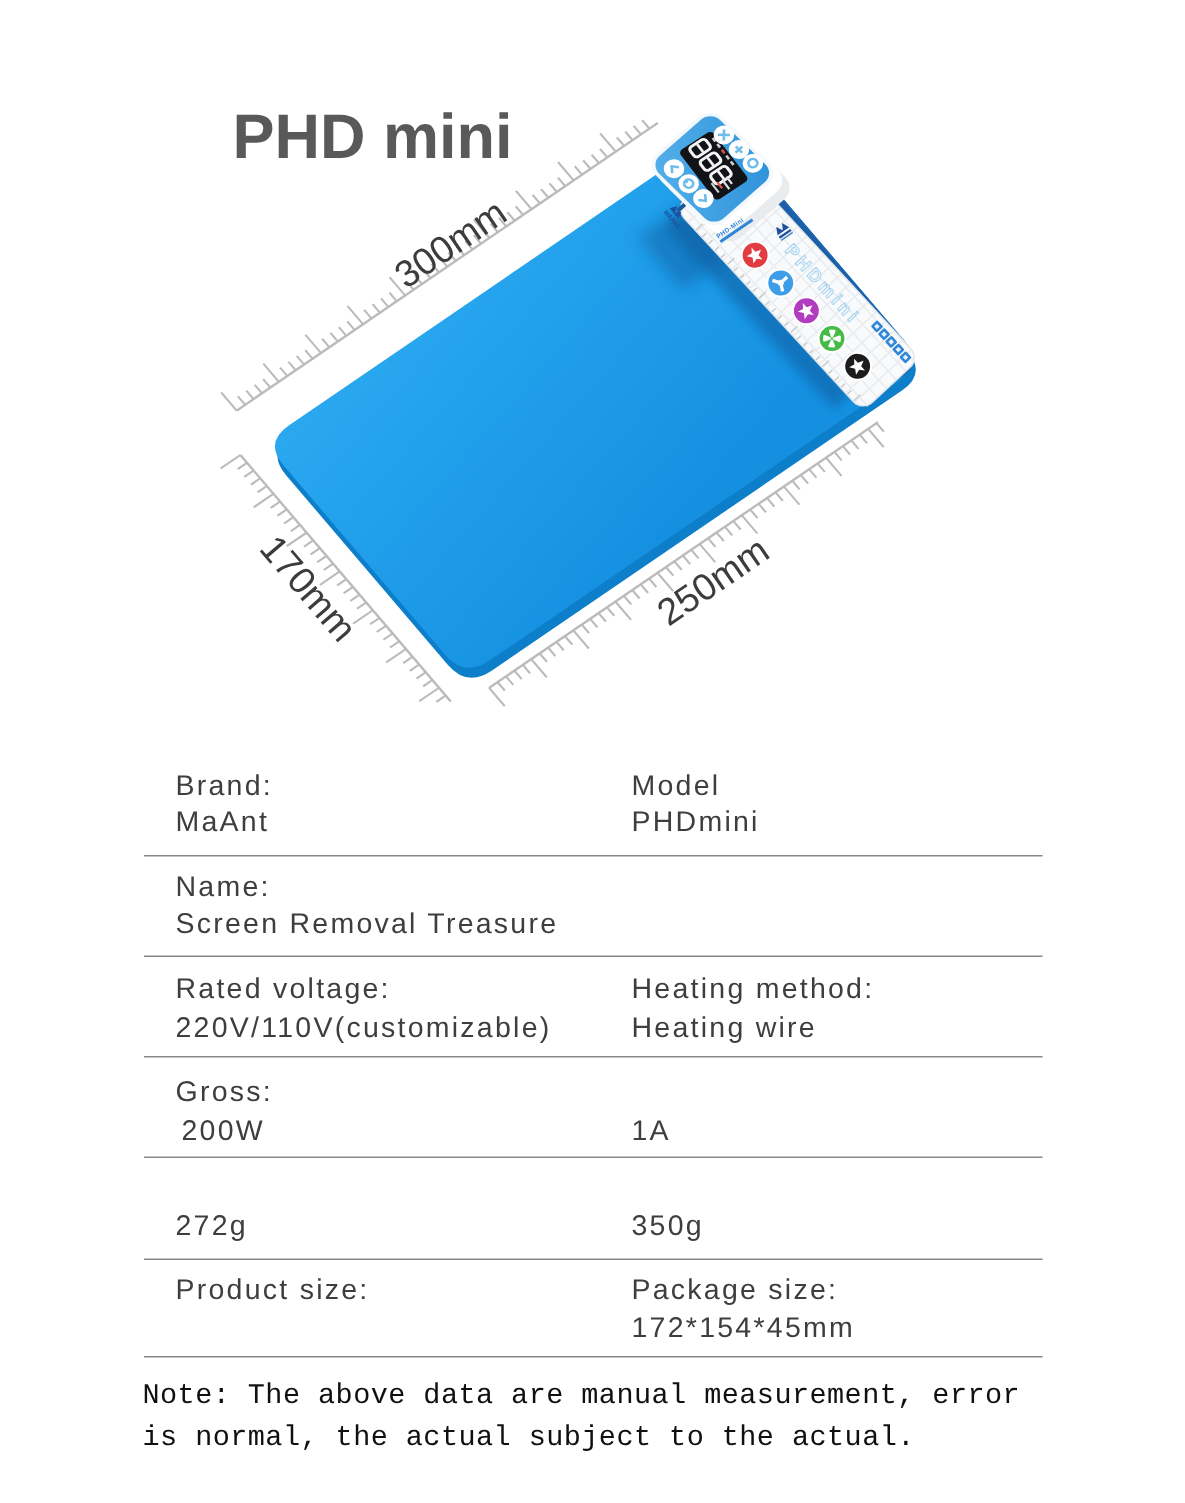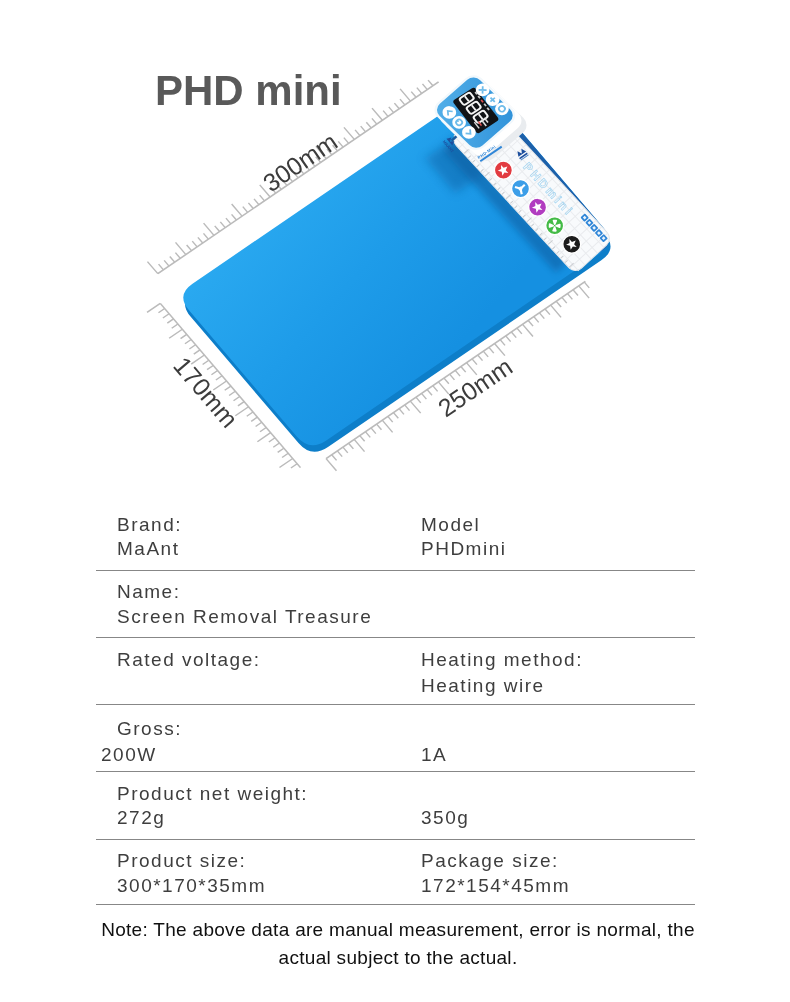--- a/index.html
+++ b/index.html
@@ -1,23 +1,23 @@
 <!DOCTYPE html>
 <html><head>
 <meta charset="utf-8">
 <style>
   html,body{margin:0;padding:0;background:#fff;}
   .page{position:relative;width:790px;height:1002px;background:#fff;
-        font-family:"Liberation Sans",sans-serif;overflow:hidden;text-align:center;}
+        font-family:"Liberation Sans",sans-serif;overflow:hidden;}
   .title{position:absolute;left:155px;top:67px;font-size:42px;font-weight:bold;
          color:#595959;letter-spacing:0px;}
   .lbl{position:absolute;font-size:19px;color:#3e3e3e;letter-spacing:1.5px;white-space:nowrap;margin-left:21px;}
   .hr{position:absolute;left:96px;width:599px;height:0;border-top:1px solid #878787;}
   .note{position:absolute;left:95px;top:916px;width:606px;font-size:19px;color:#101010;
-        line-height:28px;letter-spacing:0.3px;}
+        line-height:28px;letter-spacing:0.3px;font-family:Liberation Mono, monospace;}
 </style>
 </head>
 <body>
 <div class="page">
 
 <div class="title">PHD mini</div>
 
 <svg width="790" height="505" viewBox="0 0 790 505" style="position:absolute;left:0;top:0">
 <defs>
   <linearGradient id="matg" x1="0" y1="0" x2="0.45" y2="1">
@@ -200,35 +200,34 @@
 <div class="lbl" style="left:96px;top:538px">MaAnt</div>
 <div class="lbl" style="left:400px;top:514px">Model</div>
 <div class="lbl" style="left:400px;top:538px">PHDmini</div>
 <div class="hr" style="top:570px"></div>
 
 <div class="lbl" style="left:96px;top:581px">Name:</div>
 <div class="lbl" style="left:96px;top:606px">Screen Removal Treasure</div>
 <div class="hr" style="top:637px"></div>
 
 <div class="lbl" style="left:96px;top:649px">Rated voltage:</div>
+<div class="lbl" style="left:96px;top:675px">220V/110V(customizable)</div>
 <div class="lbl" style="left:400px;top:649px">Heating method:</div>
 <div class="lbl" style="left:400px;top:675px">Heating wire</div>
 <div class="hr" style="top:704px"></div>
 
 <div class="lbl" style="left:96px;top:718px">Gross:</div>
-<div class="lbl" style="left:80px;top:744px">200W</div>
+<div class="lbl" style="left:100px;top:744px">200W</div>
 <div class="lbl" style="left:400px;top:744px">1A</div>
 <div class="hr" style="top:771px"></div>
 
-<div class="lbl" style="left:96px;top:783px">Product net weight:</div>
 <div class="lbl" style="left:96px;top:807px">272g</div>
 <div class="lbl" style="left:400px;top:807px">350g</div>
 <div class="hr" style="top:839px"></div>
 
 <div class="lbl" style="left:96px;top:850px">Product size:</div>
-<div class="lbl" style="left:96px;top:875px">300*170*35mm</div>
 <div class="lbl" style="left:400px;top:850px">Package size:</div>
 <div class="lbl" style="left:400px;top:875px">172*154*45mm</div>
 <div class="hr" style="top:904px"></div>
 
 <div class="note">Note: The above data are manual measurement, error is normal, the actual subject to the actual.</div>
 
 </div>
 
 </body></html>

